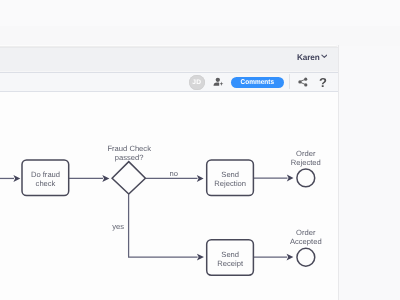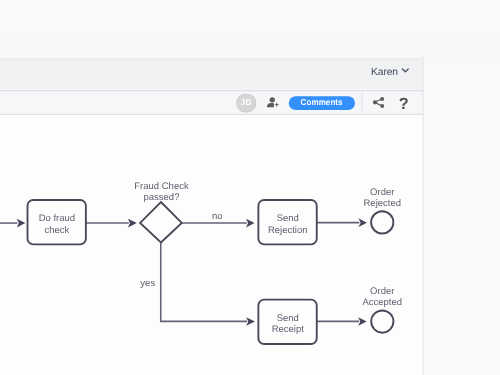--- a/index.html
+++ b/index.html
@@ -13,21 +13,21 @@
   .cardtopline{position:absolute;left:0;top:0;width:378.5px;height:2px;background:#fcfcfc;border-bottom:1px solid #eeeeee;box-sizing:border-box;}
   .cardedge{position:absolute;left:338px;top:45px;width:1px;height:255px;background:#e8e8ea;}
   .menubar{position:absolute;left:0;top:2px;width:378.5px;height:25px;background:#f0f1f3;
            border-top:1px solid #e8e9eb;box-sizing:border-box;}
   .mbline{position:absolute;left:0;top:26px;width:378.5px;height:1px;background:#f6f6f7;}
   .toolbar{position:absolute;left:0;top:27px;width:378.5px;height:20px;background:#f6f7f9;
            border-top:1px solid #dcdfe6;border-bottom:1px solid #dee1e8;box-sizing:border-box;}
   .canvas{position:absolute;left:0;top:49px;width:378.5px;height:207px;background:#fdfdfd;}
 
   .usermenu{position:absolute;left:296.9px;top:53px;width:30px;height:9px;}
-  .username{position:absolute;left:0;top:0;font-size:8.2px;color:#41435b;font-weight:400;line-height:9px;letter-spacing:-0.1px;}
+  .username{position:absolute;left:0;top:0;font-size:8.2px;color:#41435b;font-weight:700;line-height:9px;letter-spacing:-0.1px;}
 
   .tbitems{position:absolute;left:0;top:0;width:400px;height:300px;}
   .avatar{position:absolute;left:189.2px;top:74.6px;width:15.4px;height:15.4px;border-radius:50%;
           background:#d6d6d7;color:#ffffff;font-size:6.6px;font-weight:700;
           display:flex;align-items:center;justify-content:center;letter-spacing:.35px;
           box-shadow:inset 0 0 0 0.7px #cfcfd0;}
   .iconbtn{position:absolute;display:flex;align-items:center;justify-content:center;}
   .cbtn{position:absolute;left:231.1px;top:77.2px;width:53.3px;height:10.5px;border-radius:5.5px;
         background:#3390fc;color:#fff;font-size:7px;font-weight:700;
         display:flex;align-items:center;justify-content:center;letter-spacing:.05px;}

